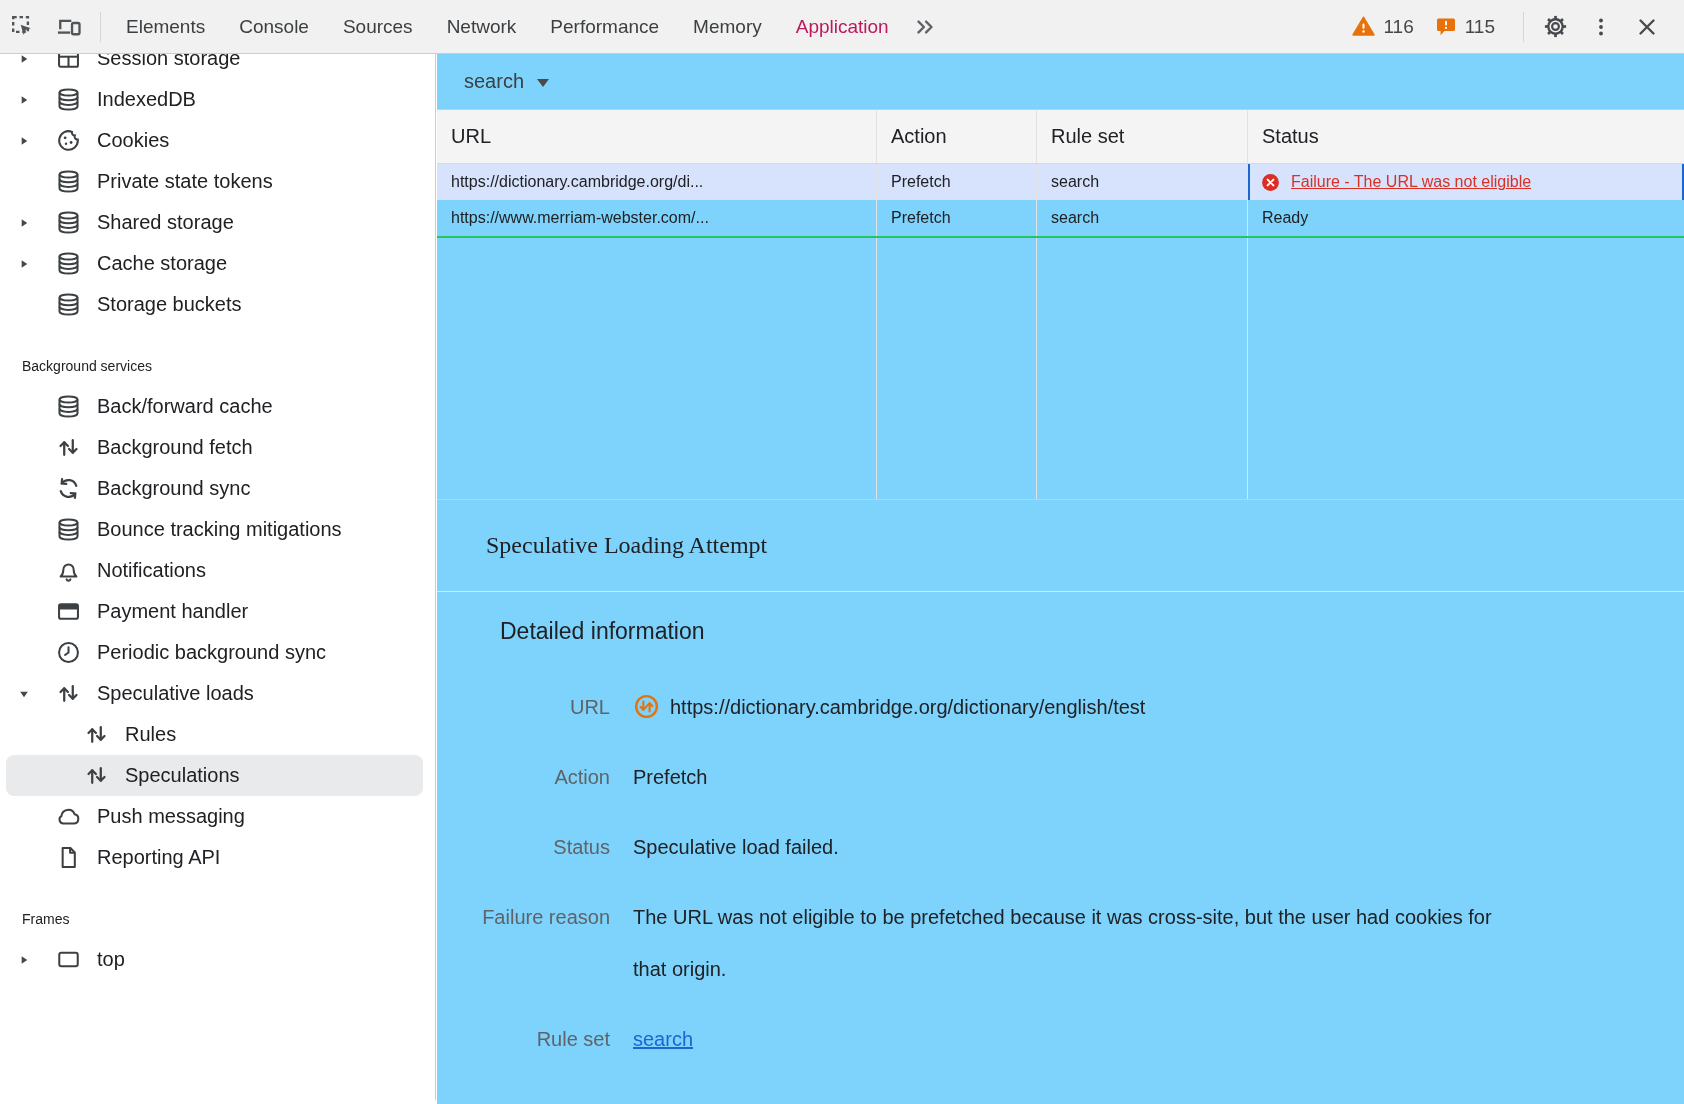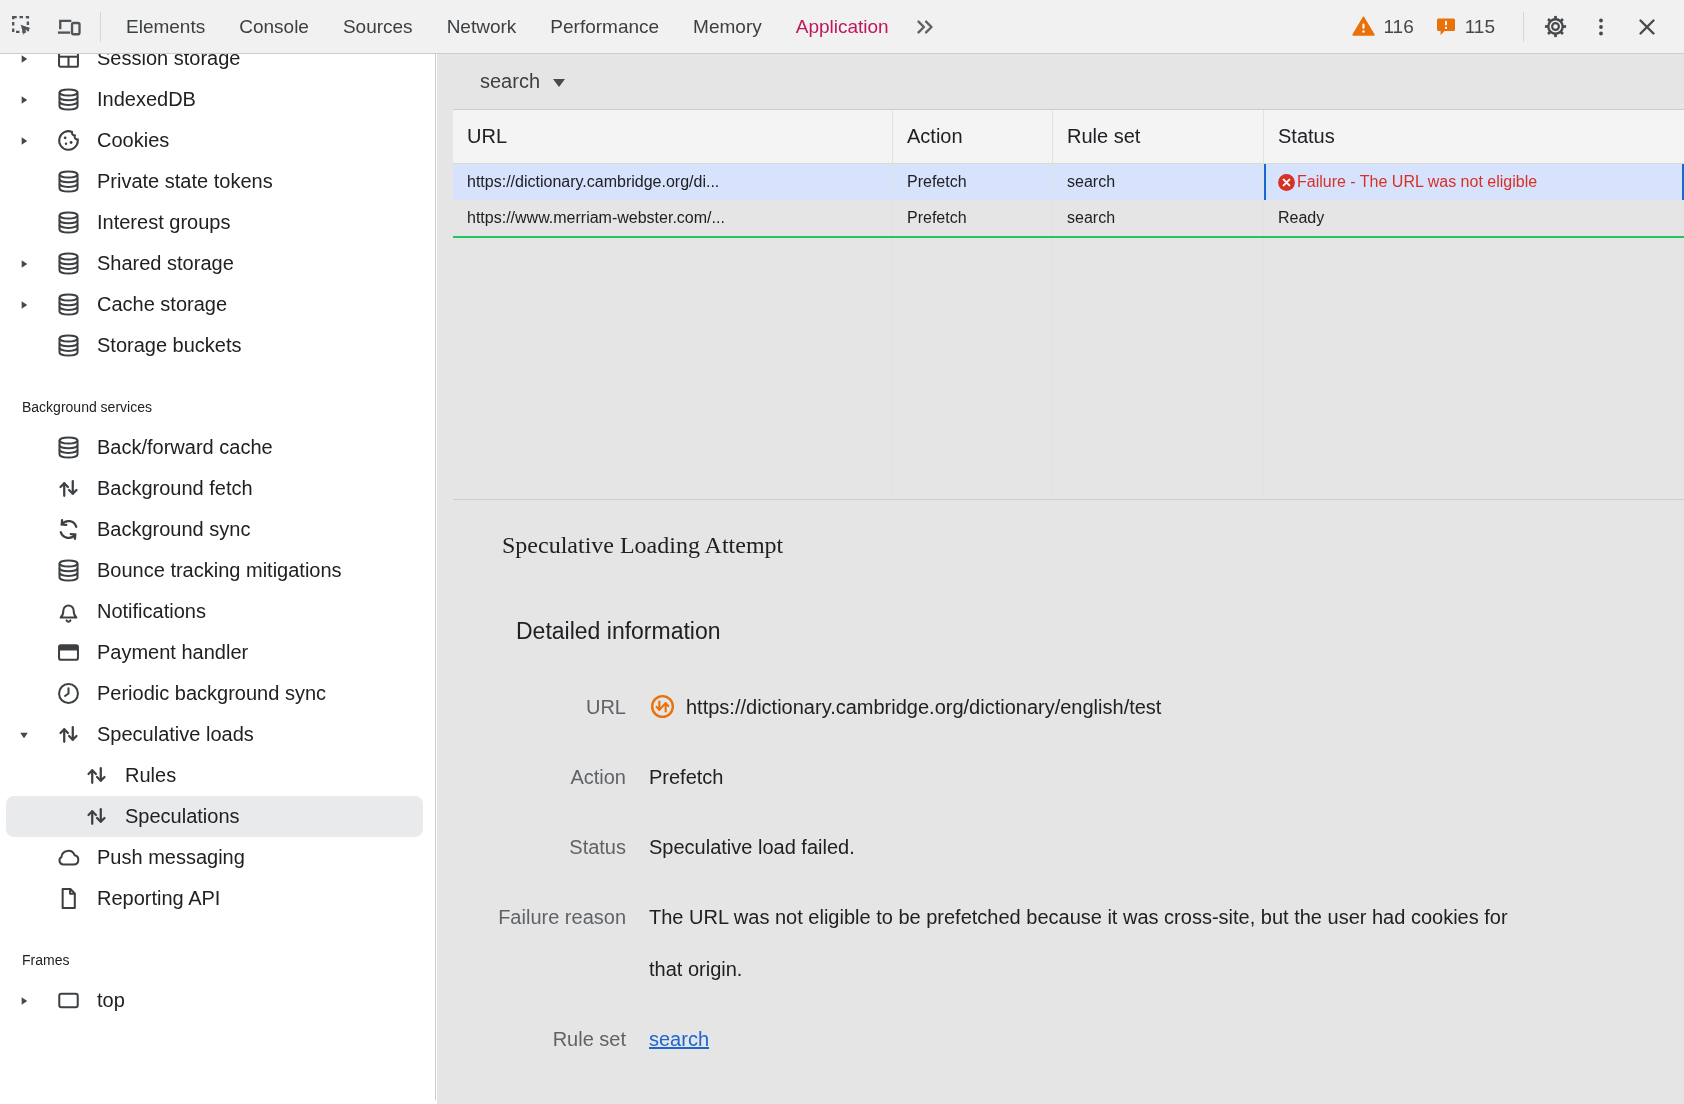--- a/index.html
+++ b/index.html
@@ -27,43 +27,43 @@
   .sb-row{height:41px;display:flex;align-items:center;padding-left:17px;font-size:20px;color:#202124;}
   .exp{width:38px;height:41px;display:flex;align-items:center;flex:none;color:#474747;}
   .sb-ic{width:27px;height:27px;flex:none;color:#3c4043;}
   .sb-label{margin-left:15px;white-space:nowrap;}
   .sb-row.child{padding-left:45px;}
   .sb-row.selected{background:#e9eaeb;border-radius:8px;margin-left:6px;margin-right:12px;padding-left:39px;}
   .sb-head{margin-top:20px;height:41px;display:flex;align-items:center;padding-left:22px;
            font-size:14px;color:#202124;}
 
   
-  .main{position:absolute;top:54px;left:437px;right:0;bottom:0;background:#e5e5e5;padding-left:16px;}
+  .main{position:absolute;top:54px;left:437px;right:0;bottom:0;background:#7dd3fc;}
   .filterbar{height:55px;border-bottom:1px solid #cdcdcd;display:flex;align-items:center;
              padding-left:27px;font-size:20px;color:#3c4043;}
   .caret{width:0;height:0;border-left:6.5px solid transparent;border-right:6.5px solid transparent;
          border-top:8px solid #4a4a4a;margin-left:13px;margin-top:3px;}
 
   .gheader{display:flex;height:53px;background:#f4f4f5;border-bottom:1px solid #d9d9d9;
            font-size:20px;color:#202124;}
   .gcell{display:flex;align-items:center;padding-left:14px;border-right:1px solid #e2e2e2;
          box-sizing:border-box;white-space:nowrap;overflow:hidden;}
   .c-url{width:440px;}
   .c-action{width:160px;}
   .c-rule{width:211px;}
   .c-status{flex:1;border-right:none;}
   .grow{display:flex;height:36px;font-size:16px;color:#202124;}
   .grow.sel{background:#d7e3fc;}
   .grow.r2{border-bottom:2px solid #22c55e;}
   .gempty{display:flex;height:261px;border-bottom:1px solid #cdcdcd;}
   .gempty .gcell{height:100%;}
   .c-status.focuscell{padding:0;}
   .chip{flex:1;height:41px;box-sizing:border-box;border:2px solid #1a66d2;border-radius:1px;
-        background:#d7e3fc;display:flex;align-items:center;padding:0 10px;
-        white-space:nowrap;overflow:hidden;color:#d93025;}
+        background:#d7e3fc;display:flex;align-items:center;padding:0 10px;gap:10px;
+        white-space:nowrap;overflow:hidden;color:#d93025;text-decoration:underline;}
 
   .preview-head{height:91px;border-bottom:1px solid #e3e3e3;display:flex;align-items:center;
                 padding-left:49px;font-size:24px;color:#202124;font-family:Liberation Serif, serif;}
   .detail{padding-top:26px;}
   .d-title{padding-left:63px;font-size:23px;font-weight:normal;color:#202124;}
   .report{margin-top:36px;}
   .r-row{display:flex;margin-bottom:18px;font-size:20px;line-height:52px;}
   .r-label{width:173px;text-align:right;color:#5f6368;flex:none;white-space:nowrap;}
   .r-value{margin-left:23px;color:#202124;}
   .r-value.wrap{max-width:880px;}
@@ -320,29 +320,20 @@
       <span class="sb-label">Cookies</span>
     </div>
     <div class="sb-row">
       <span class="exp"></span>
       <span class="sb-ic">
           <svg width="27" height="27">
             <use href="#i-db"></use>
           </svg>
         </span>
       <span class="sb-label">Private state tokens</span>
-    </div>
-    <div class="sb-row">
-      <span class="exp"></span>
-      <span class="sb-ic">
-          <svg width="27" height="27">
-            <use href="#i-db"></use>
-          </svg>
-        </span>
-      <span class="sb-label">Interest groups</span>
     </div>
     <div class="sb-row">
       <span class="exp">
           <svg width="14" height="14">
             <use href="#i-tri-r"></use>
           </svg>
         </span>
       <span class="sb-ic">
           <svg width="27" height="27">
             <use href="#i-db"></use>

